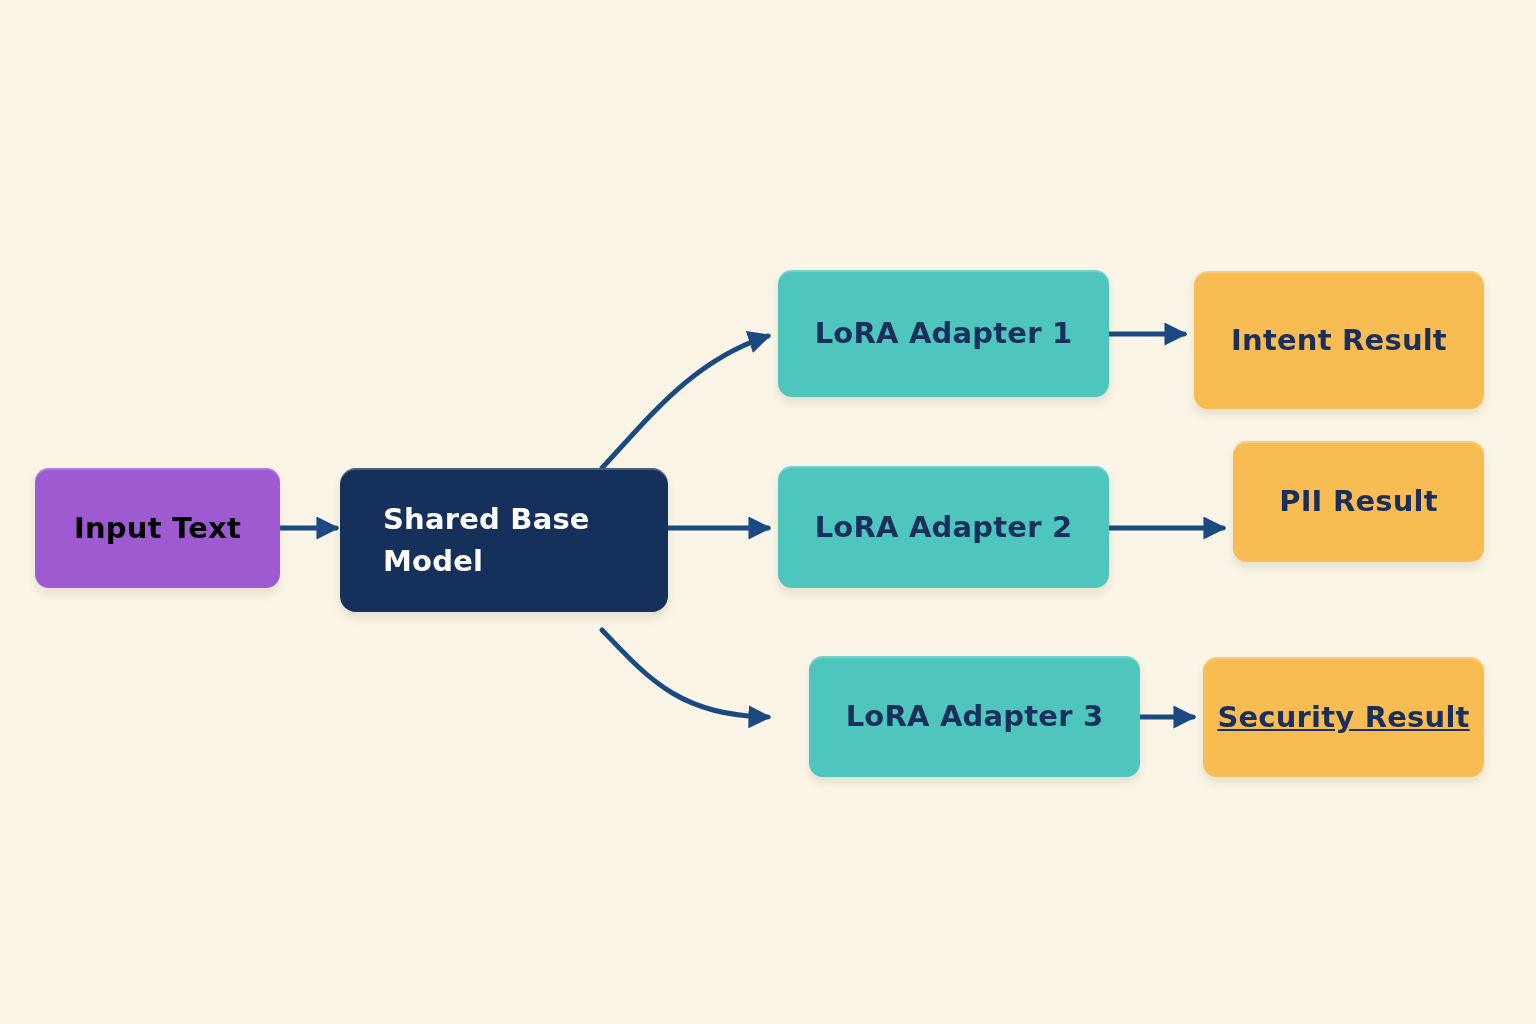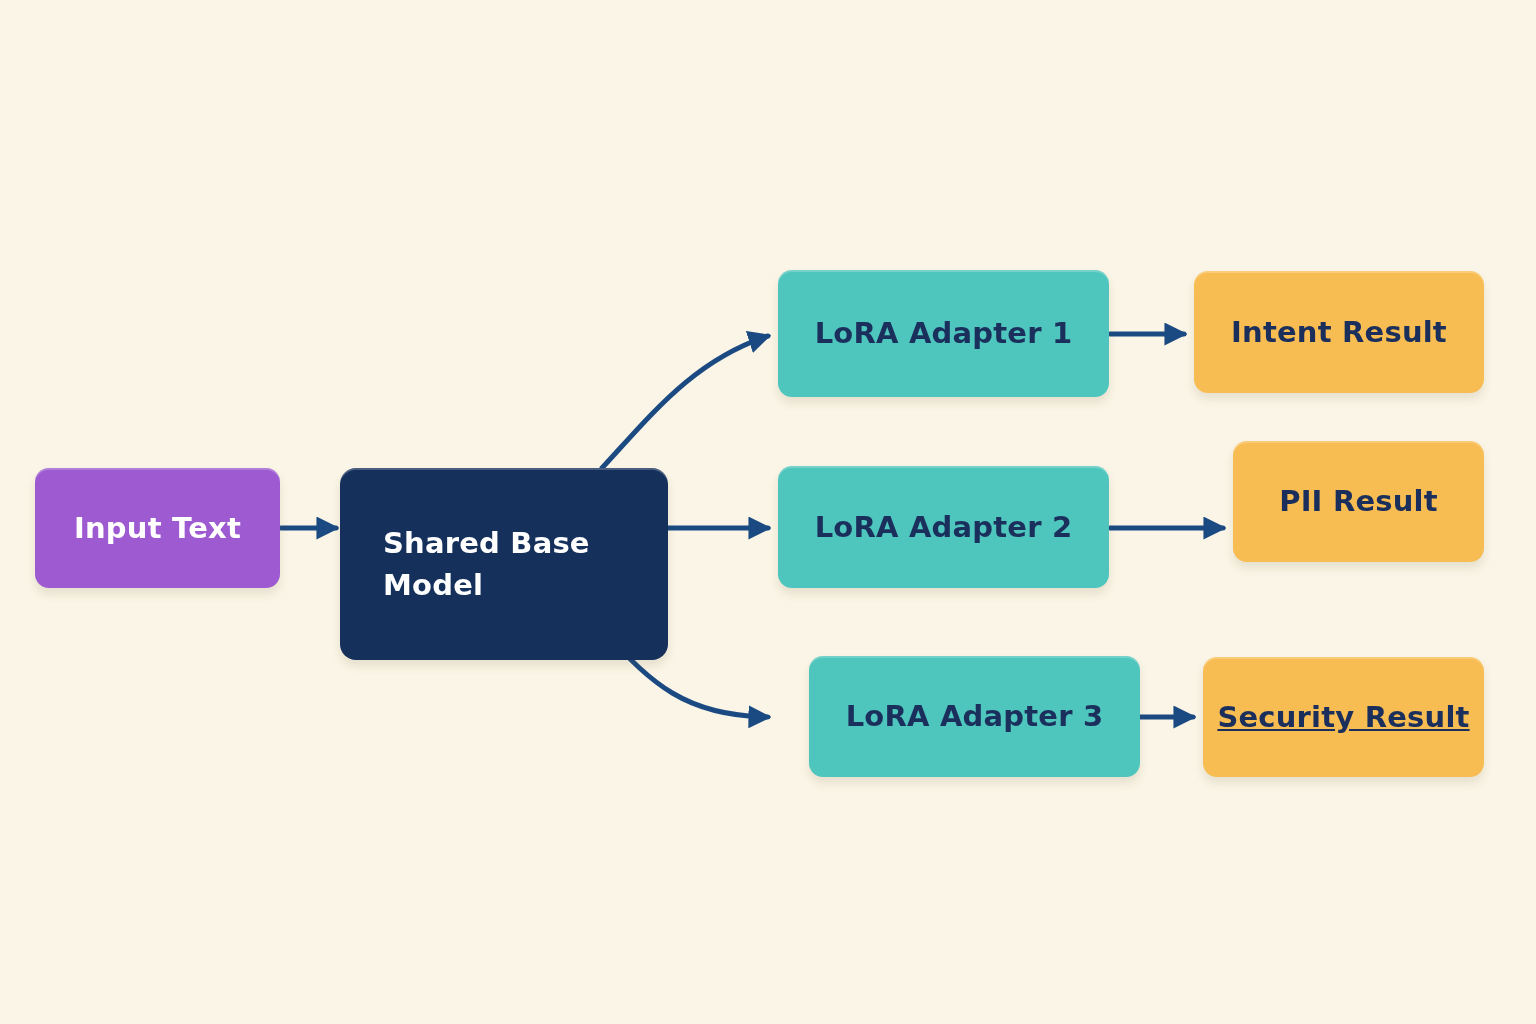--- a/index.html
+++ b/index.html
@@ -31,30 +31,30 @@
     font-weight: 700;
     font-size: 29px;
     letter-spacing: 0.2px;
     box-shadow: 0 6px 10px rgba(90, 70, 30, 0.12),
                 inset 0 2px 0 rgba(255, 255, 255, 0.22);
     text-align: center;
     line-height: 1.45;
   }
   .node-input-text       { left: 35px;   top: 468px; width: 245px; height: 120px; }
   .node-shared-base-model{
-    left: 340px; top: 468px; width: 328px; height: 192px;
+    left: 340px; top: 468px; width: 328px; height: 144px;
     justify-content: flex-start;
     text-align: left;
     padding: 0 16px 0 43px;
     border-radius: 16px;
   }
   .node-lora-adapter-1   { left: 778px;  top: 270px; width: 331px; height: 127px; }
   .node-lora-adapter-2   { left: 778px;  top: 466px; width: 331px; height: 122px; }
   .node-lora-adapter-3   { left: 778px;  top: 656px; width: 331px; height: 121px; margin-left: 31px; }
-  .node-intent-result    { left: 1194px; top: 271px; width: 290px; height: 122px; }
+  .node-intent-result    { left: 1194px; top: 271px; width: 290px; height: 138px; }
   .node-pii-result       { left: 1233px; top: 441px; width: 251px; height: 121px; }
   .node-security-result  { left: 1203px; top: 657px; width: 281px; height: 120px; }
 </style>
 </head>
 <body>
 
 <div class="stage" style="background: rgb(250, 245, 230);">
 
   <svg class="edges" viewBox="0 0 1536 1024" xmlns="http://www.w3.org/2000/svg">
     <defs>
@@ -64,21 +64,21 @@
     </defs>
     <path class="edge-line" d="M 281 528 L 336 528" fill="none" stroke-width="5" stroke-linecap="round" marker-end="url(#arrowhead)" stroke="#1b4a82"></path>
     <path class="edge-line" d="M 602 468 C 652 414, 694 360, 768 336" fill="none" stroke-width="5" stroke-linecap="round" marker-end="url(#arrowhead)" stroke="#1b4a82"></path>
     <path class="edge-line" d="M 668 528 L 768 528" fill="none" stroke-width="5" stroke-linecap="round" marker-end="url(#arrowhead)" stroke="#1b4a82"></path>
     <path class="edge-line" d="M 602 630 C 648 678, 680 716, 768 717" fill="none" stroke-width="5" stroke-linecap="round" marker-end="url(#arrowhead)" stroke="#1b4a82"></path>
     <path class="edge-line" d="M 1110 334 L 1184 334" fill="none" stroke-width="5" stroke-linecap="round" marker-end="url(#arrowhead)" stroke="#1b4a82"></path>
     <path class="edge-line" d="M 1110 528 L 1223 528" fill="none" stroke-width="5" stroke-linecap="round" marker-end="url(#arrowhead)" stroke="#1b4a82"></path>
     <path class="edge-line" d="M 1110 717 L 1193 717" fill="none" stroke-width="5" stroke-linecap="round" marker-end="url(#arrowhead)" stroke="#1b4a82"></path>
   </svg>
 
-  <div class="node node-input-text" style="background: rgb(157, 90, 209); color: #ffffff;">
+  <div class="node node-input-text" style="background: rgb(157, 90, 209); color: #000000;">
     <span>Input Text</span>
   </div>
 
   <div class="node node-shared-base-model" style="background: rgb(21, 48, 91); color: rgb(255, 255, 255);">
     <span>Shared Base Model</span>
   </div>
 
   <div class="node node-lora-adapter-1" style="background: rgb(78, 198, 189); color: rgb(27, 47, 92);">
     <span>LoRA Adapter 1</span>
   </div>

